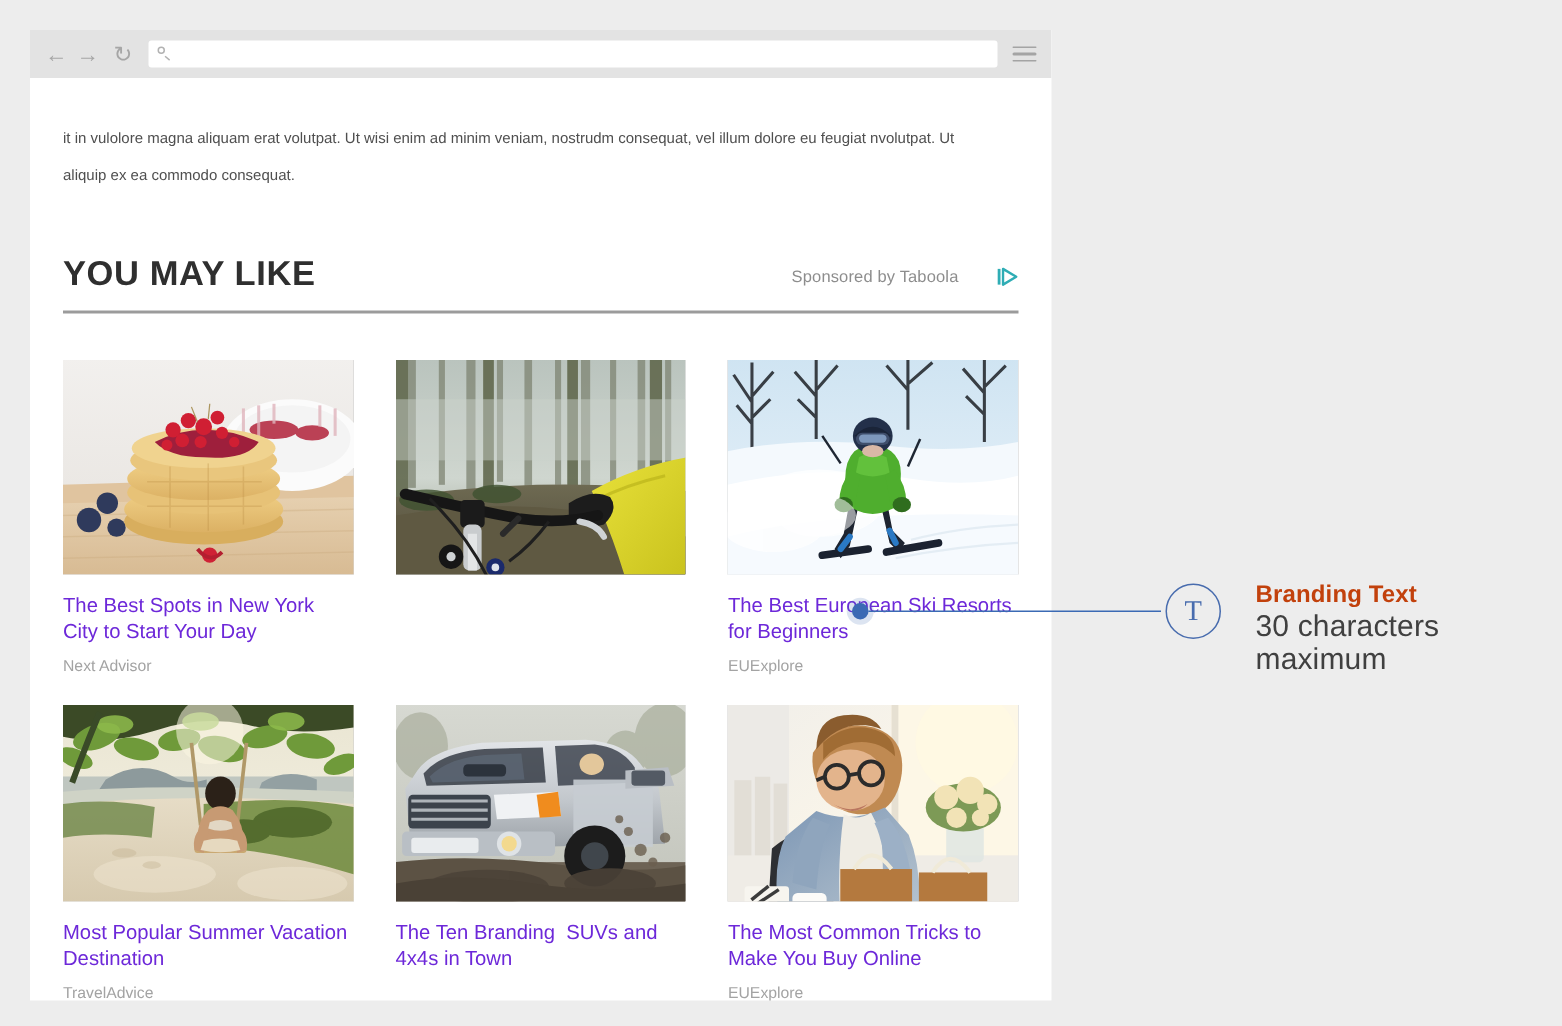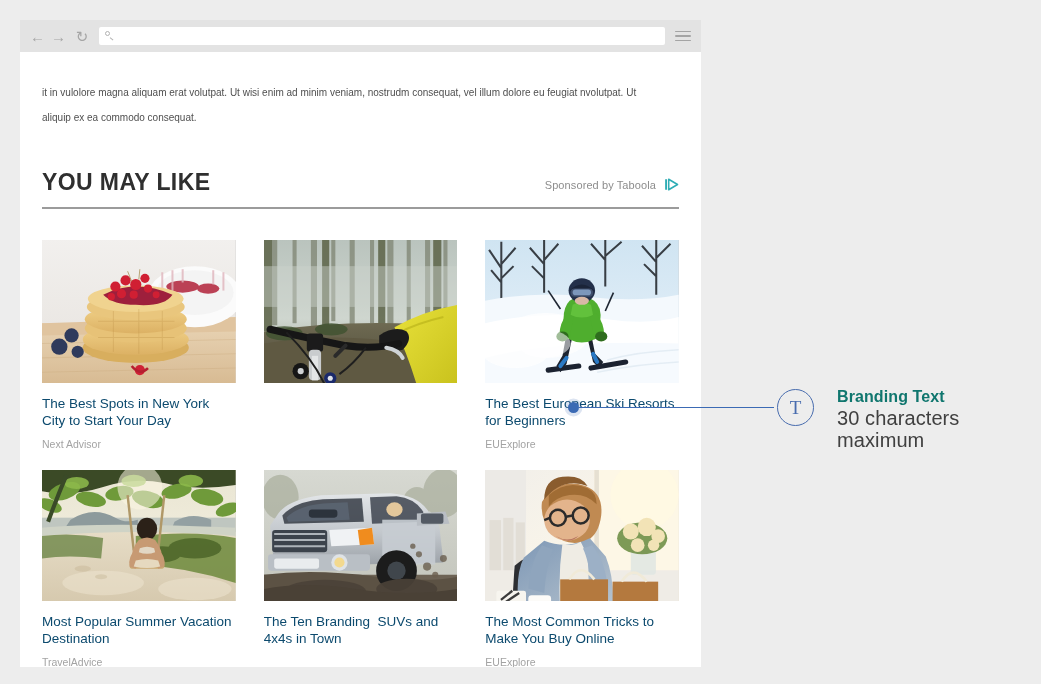--- a/index.html
+++ b/index.html
@@ -137,21 +137,21 @@
   #widget-title {
     font-size: 23px;
     font-weight: bold;
     letter-spacing: 0.4px;
     color: #2f2f2f;
     line-height: 1;
   }
   #widget-sponsor {
     display: flex;
     align-items: center;
-    gap: 8px;
+    gap: 25px;
     padding-bottom: 2px;
   }
   #sponsor-label {
     font-size: 11px;
     color: #8d8d8d;
     letter-spacing: 0.1px;
   }
   #taboola-logo {
     width: 15px;
     height: 15px;
@@ -171,21 +171,21 @@
     width: 100%;
     height: 143px;
     overflow: hidden;
     position: relative;
     background: #ccc;
   }
   .card-thumb svg { display: block; width: 100%; height: 100%; }
   .card-title {
     font-size: 13.5px;
     line-height: 17px;
-    color: #0c4a6e;
+    color: #6d28d9;
     margin-top: 12px;
     white-space: pre-wrap;
   }
   .card-source {
     font-size: 10.5px;
     color: #a3a3a3;
     margin-top: 9px;
   }
   .card-source-row {
     display: flex;
@@ -245,21 +245,21 @@
     padding-bottom: 1px;
   }
   #callout-texts {
     position: absolute;
     left: 277px;
     top: 1px;
   }
   #callout-title {
     font-size: 16px;
     font-weight: bold;
-    color: #0f766e;
+    color: #c2410c;
     line-height: 21px;
     letter-spacing: 0.1px;
   }
   #callout-sub {
     font-size: 20px;
     color: #404040;
     line-height: 22px;
     letter-spacing: 0.1px;
   }
 </style>

